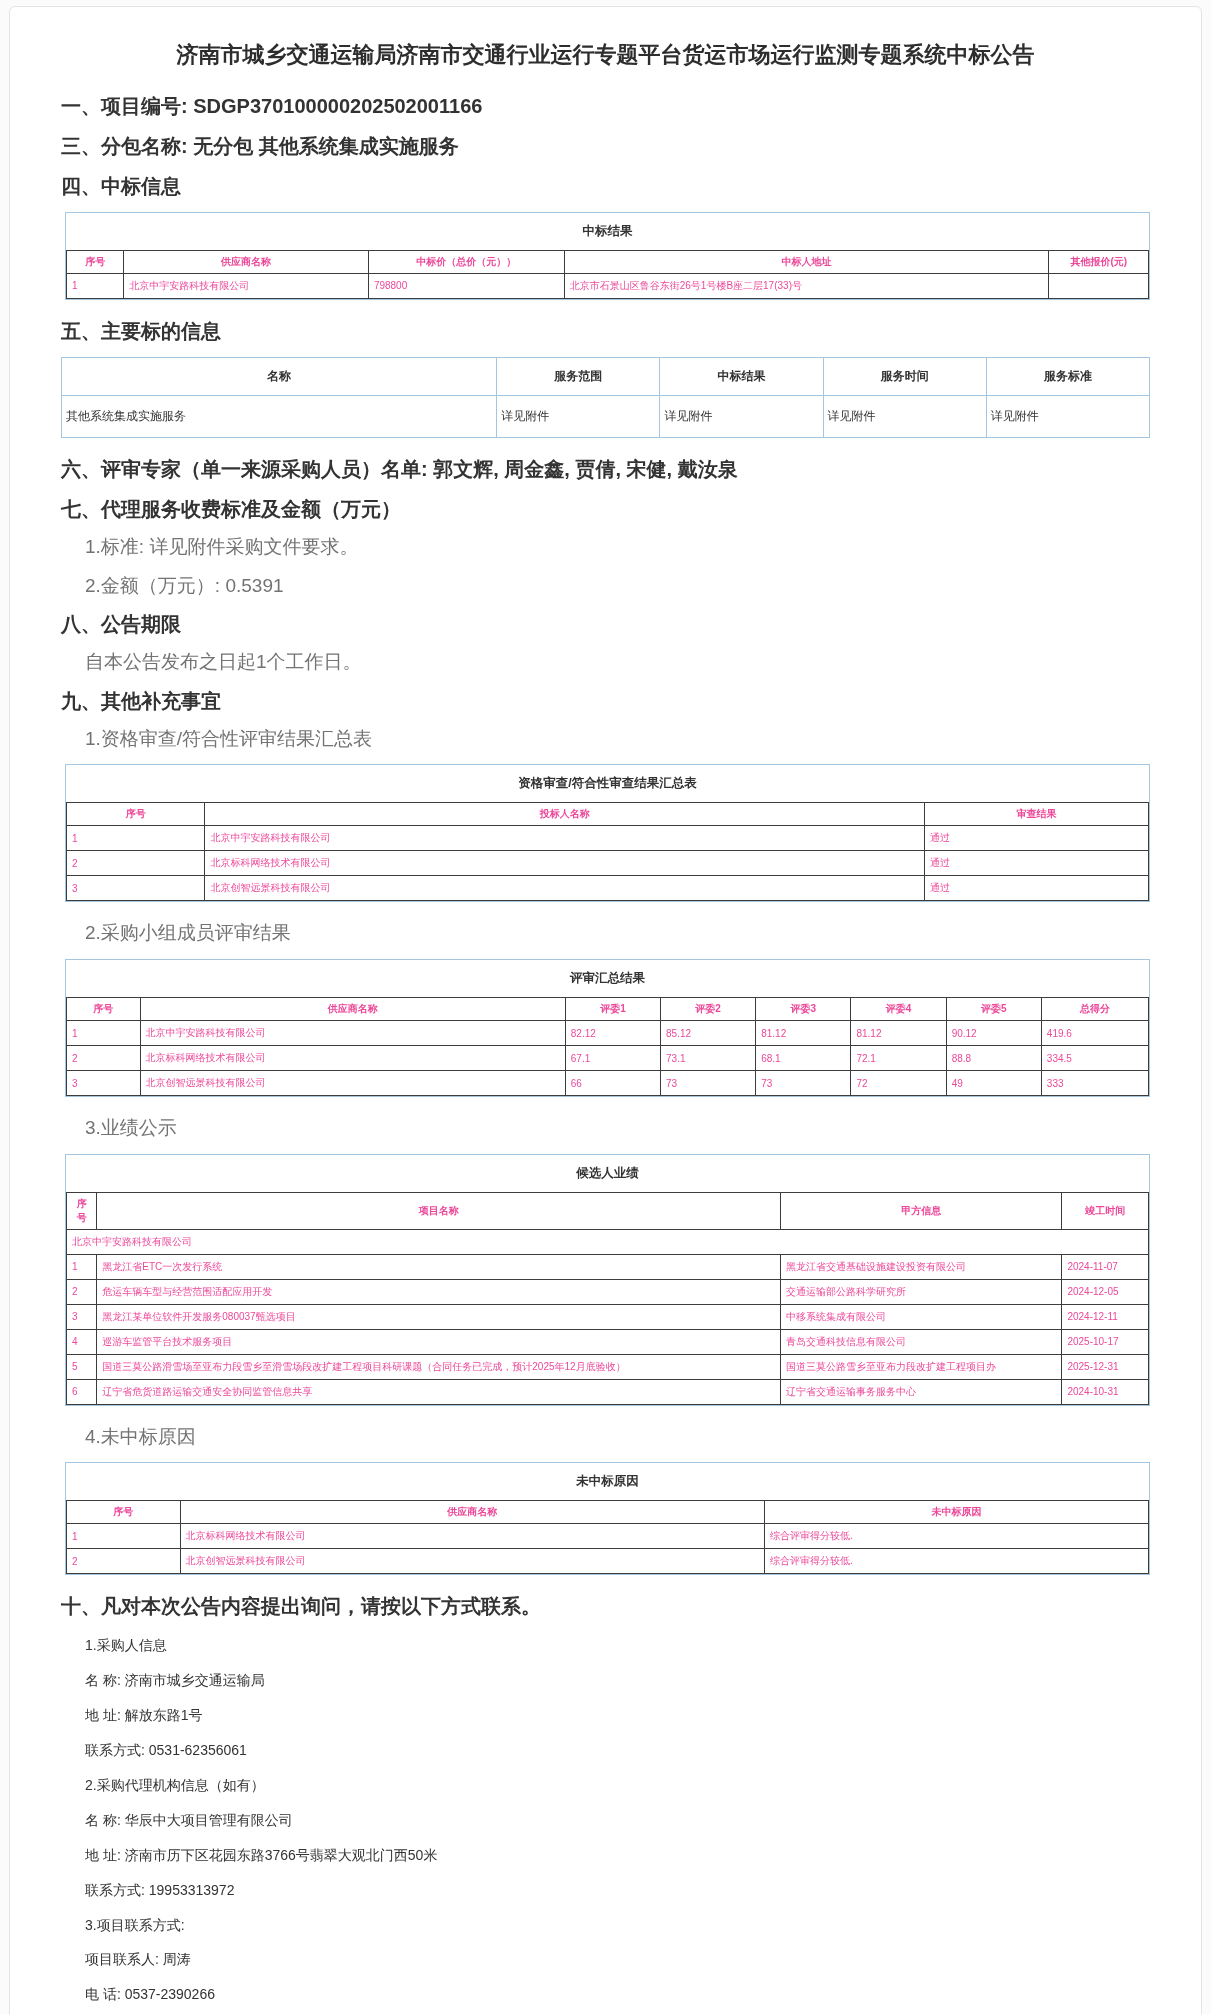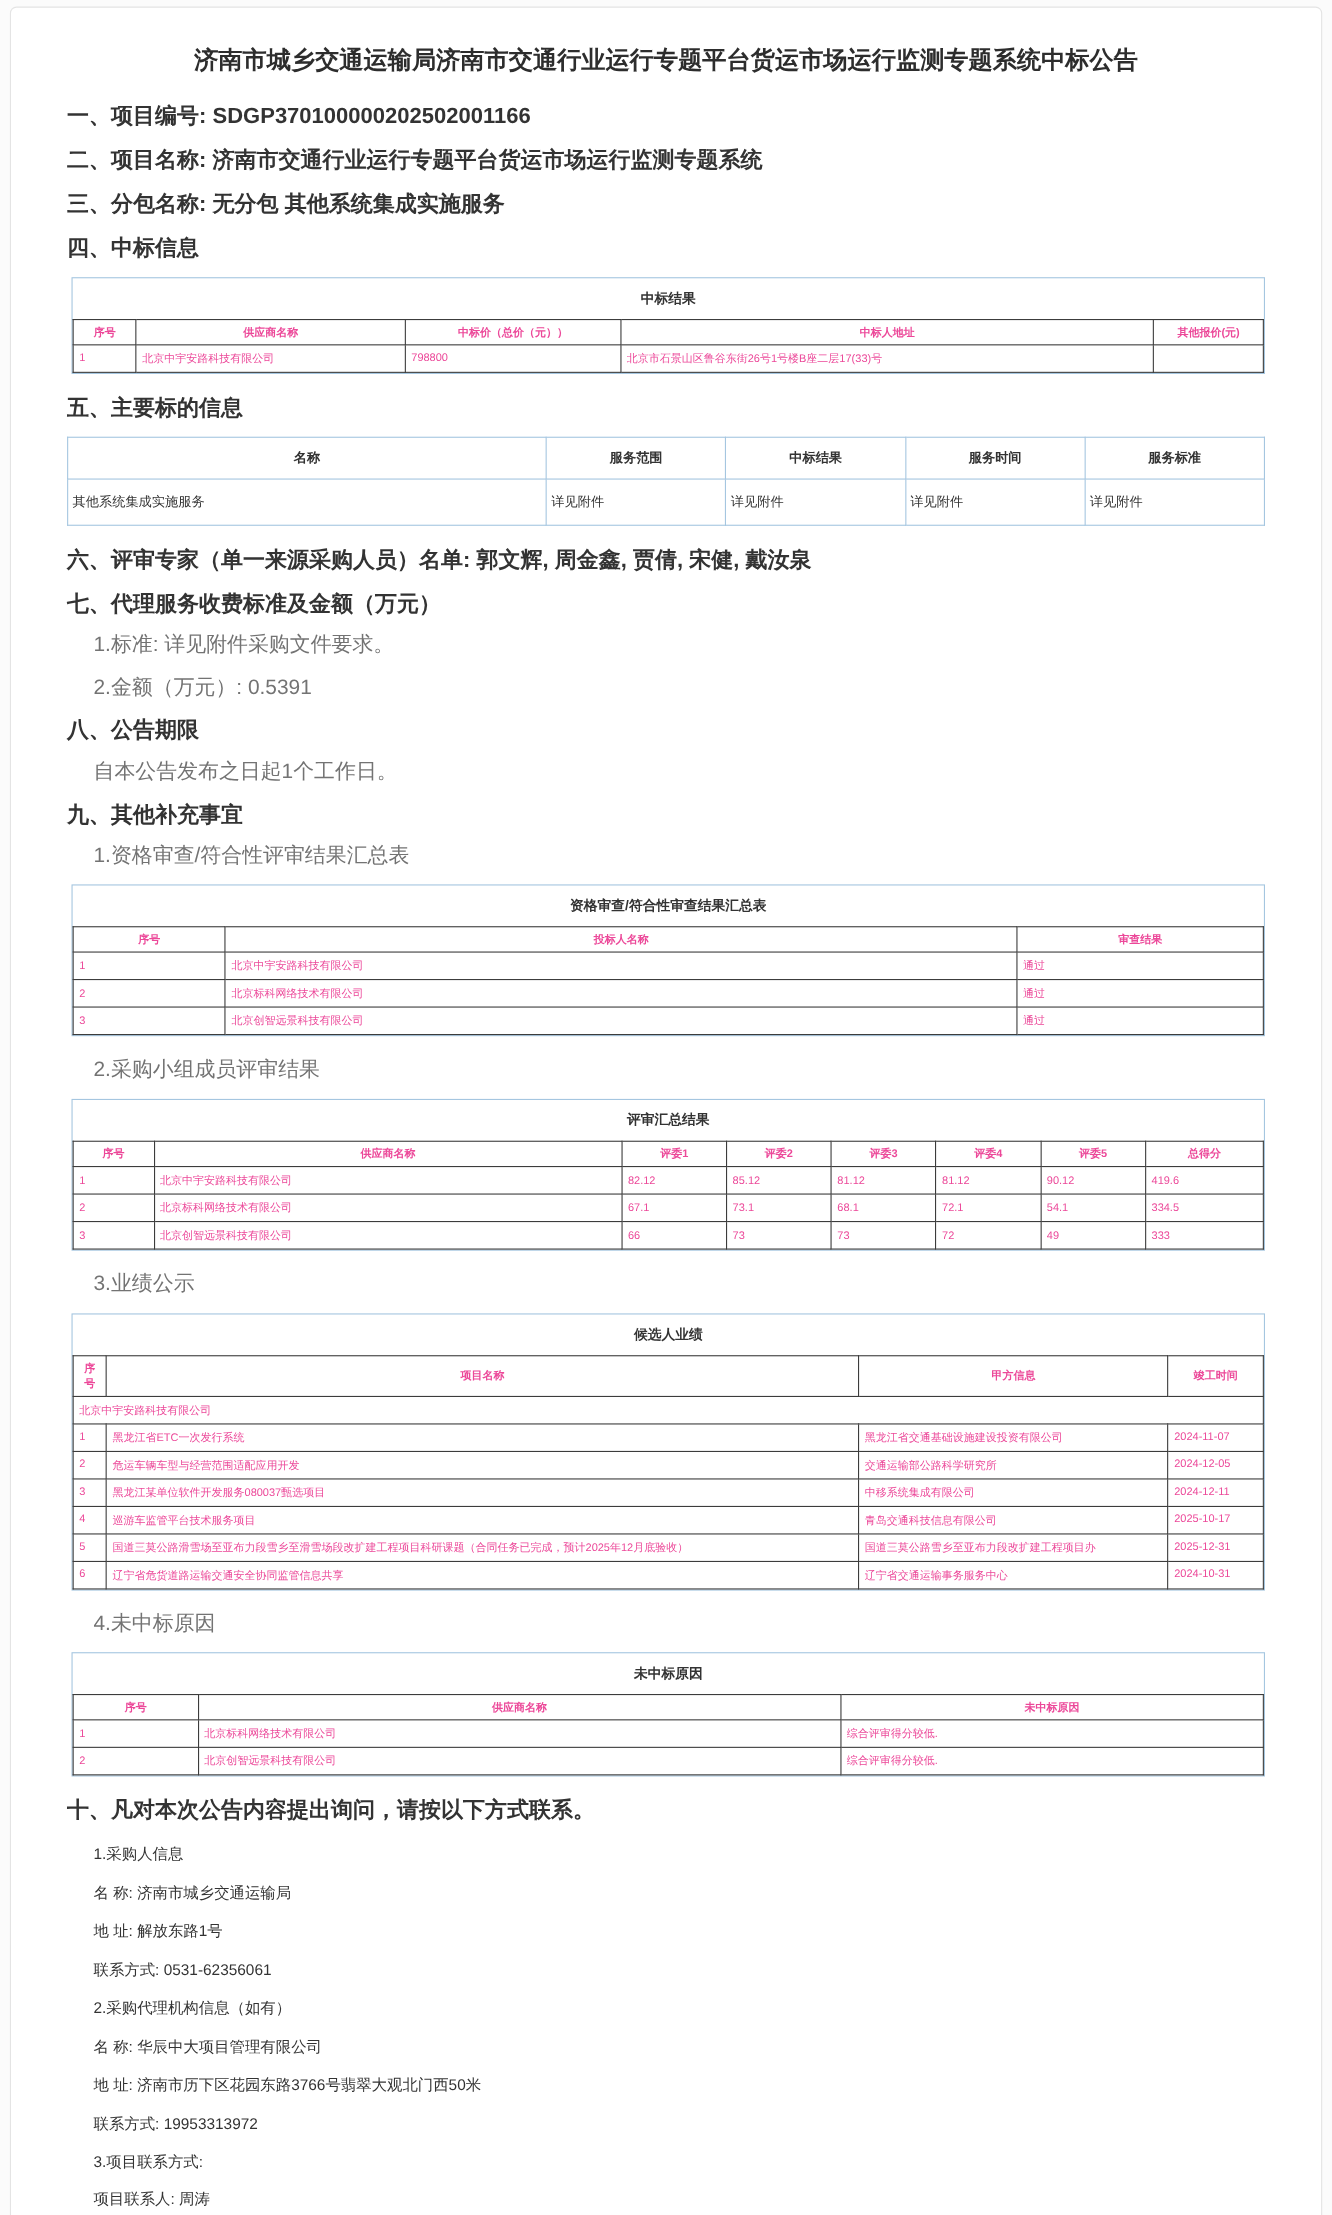--- a/index.html
+++ b/index.html
@@ -29,21 +29,20 @@
 </style>
 </head>
 <body>
 
 <div class="page-card">
 
   <div class="doc-title">济南市城乡交通运输局济南市交通行业运行专题平台货运市场运行监测专题系统中标公告</div>
 
   <div class="sec"><span>一、项目编号: </span><span>SDGP370100000202502001166</span></div>
 
-  <div class="sec"><span>二、项目名称: </span><span>济南市交通行业运行专题平台货运市场运行监测专题系统</span></div>
 
   <div class="sec"><span>三、分包名称: </span><span>无分包 其他系统集成实施服务</span></div>
 
   <div class="sec">四、中标信息</div>
 
   <div class="tbl-wrap">
     <div class="tbl-caption">中标结果</div>
     <table class="grid">
       <colgroup>
           <col style="width:5.3%">
@@ -188,21 +187,21 @@
             <td>90.12</td>
             <td>419.6</td>
           </tr>
           <tr>
             <td>2</td>
             <td>北京标科网络技术有限公司</td>
             <td>67.1</td>
             <td>73.1</td>
             <td>68.1</td>
             <td>72.1</td>
-            <td>54.1</td>
+            <td>88.8</td>
             <td>334.5</td>
           </tr>
           <tr>
             <td>3</td>
             <td>北京创智远景科技有限公司</td>
             <td>66</td>
             <td>73</td>
             <td>73</td>
             <td>72</td>
             <td>49</td>

